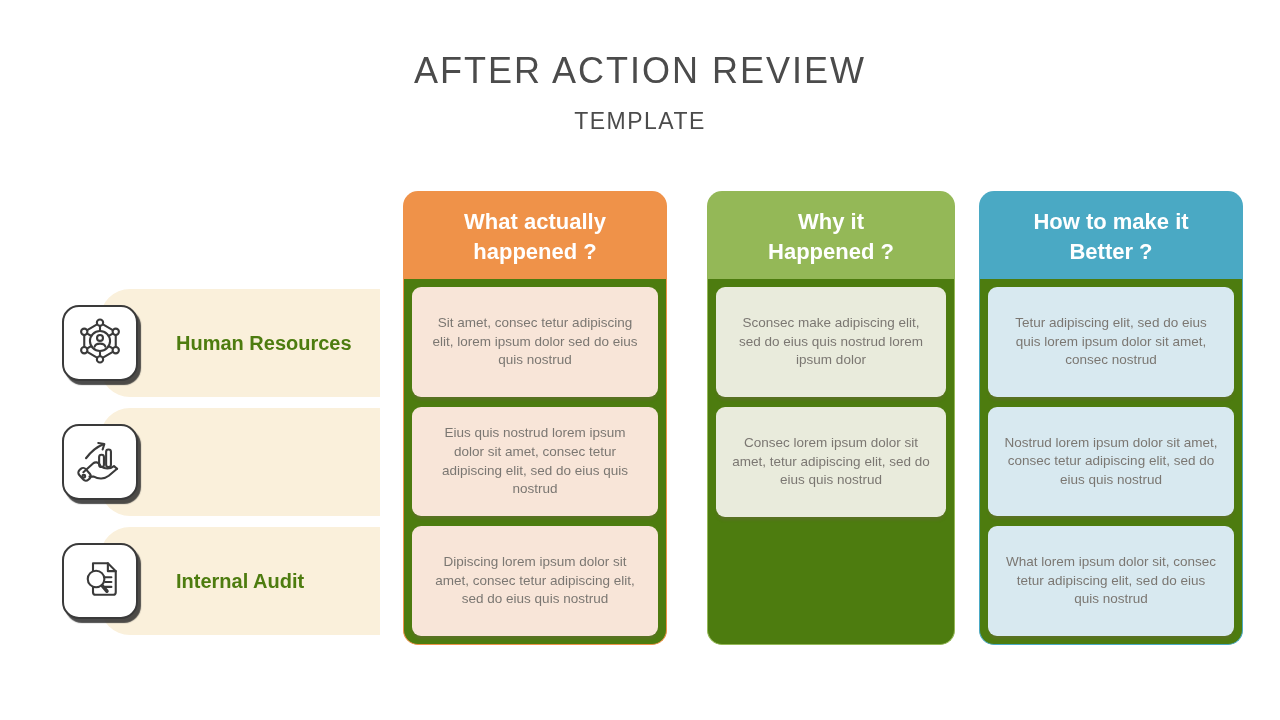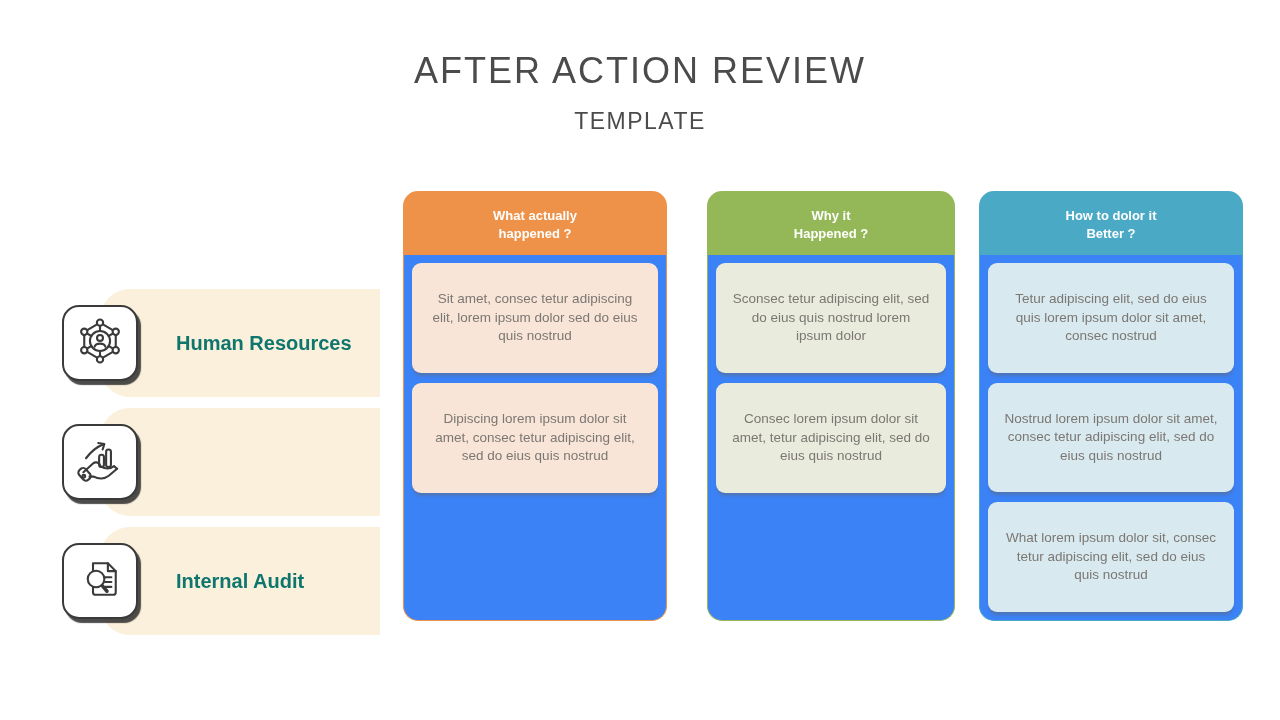--- a/index.html
+++ b/index.html
@@ -43,47 +43,47 @@
     display: flex; align-items: center; justify-content: center;
   }
   .icon-box.r0 { top: 305px; }
   .icon-box.r1 { top: 424px; }
   .icon-box.r2 { top: 543px; }
   .icon-box svg { width: 56px; height: 56px; }
 
   .row-label {
     position: absolute; left: 176px; width: 200px; height: 108px;
     display: flex; align-items: center;
-    font-size: 20px; font-weight: bold; color: #0f766e;
+    font-size: 20px; font-weight: bold; color: #4d7c0f;
   }
   .row-label.r0 { top: 289px; }
   .row-label.r1 { top: 408px; }
   .row-label.r2 { top: 527px; }
 
   
   .col {
     position: absolute; top: 191px; width: 264px; height: 454px;
   }
   .col.c0 { left: 403px; }
   .col.c1 { left: 691px; padding-left: 16px; }
   .col.c2 { left: 979px; }
 
   .col-header {
-    height: 64px;
+    height: 88px;
     background: var(--accent);
     border-radius: 15px 15px 0 0;
     display: flex; align-items: center; justify-content: center;
     text-align: center;
-    color: #ffffff; font-size: 13px; font-weight: bold;
+    color: #ffffff; font-size: 22px; font-weight: bold;
     line-height: 1.35; white-space: pre-line;
     padding-top: 4px;
   }
   .col-body {
     height: 366px;
-    background: #3b82f6;
+    background: #4d7c0f;
     border: 1px solid var(--accent);
     border-top: none;
     border-radius: 0 0 15px 15px;
     padding: 8px;
     display: flex; flex-direction: column; gap: 10px;
   }
   .cell {
     height: 110px;
     background: var(--cell-bg);
     border-radius: 9px;
@@ -159,35 +159,36 @@
   </div>
 
   <div class="row-label r0">Human Resources</div>
   <div class="row-label r2">Internal Audit</div>
 
   <div class="col c0" style="--accent: #EF9249; --cell-bg: #F8E5D8;">
     <div class="col-header">What actually
 happened ?</div>
     <div class="col-body">
       <div class="cell">Sit amet, consec tetur adipiscing elit, lorem ipsum dolor  sed do eius quis nostrud</div>
+      <div class="cell">Eius quis nostrud  lorem ipsum dolor sit amet, consec tetur adipiscing elit, sed do eius quis nostrud</div>
       <div class="cell">Dipiscing lorem ipsum dolor sit amet, consec tetur adipiscing elit, sed do eius quis nostrud</div>
     </div>
   </div>
 
   <div class="col c1" style="--accent: #94B857; --cell-bg: #E9EBDC;">
     <div class="col-header">Why it
 Happened ?</div>
     <div class="col-body">
-      <div class="cell">Sconsec tetur adipiscing elit, sed do eius quis nostrud lorem ipsum dolor</div>
+      <div class="cell">Sconsec make adipiscing elit, sed do eius quis nostrud lorem ipsum dolor</div>
       <div class="cell">Consec lorem ipsum dolor sit amet, tetur adipiscing elit, sed do eius quis nostrud</div>
     </div>
   </div>
 
   <div class="col c2" style="--accent: #4AA9C4; --cell-bg: #D8E9F0;">
-    <div class="col-header">How to dolor it
+    <div class="col-header">How to make it
 Better ?</div>
     <div class="col-body">
       <div class="cell">Tetur adipiscing elit, sed do eius quis lorem ipsum dolor sit amet, consec nostrud</div>
       <div class="cell">Nostrud lorem ipsum dolor sit amet, consec tetur adipiscing elit, sed do eius quis nostrud</div>
       <div class="cell">What lorem ipsum dolor sit, consec tetur adipiscing elit, sed do eius quis nostrud</div>
     </div>
   </div>
 
 </div>
 

